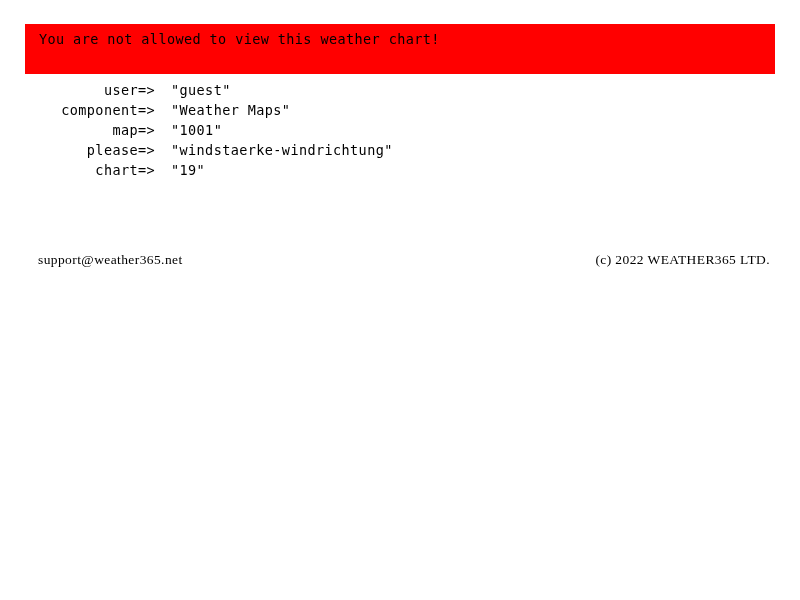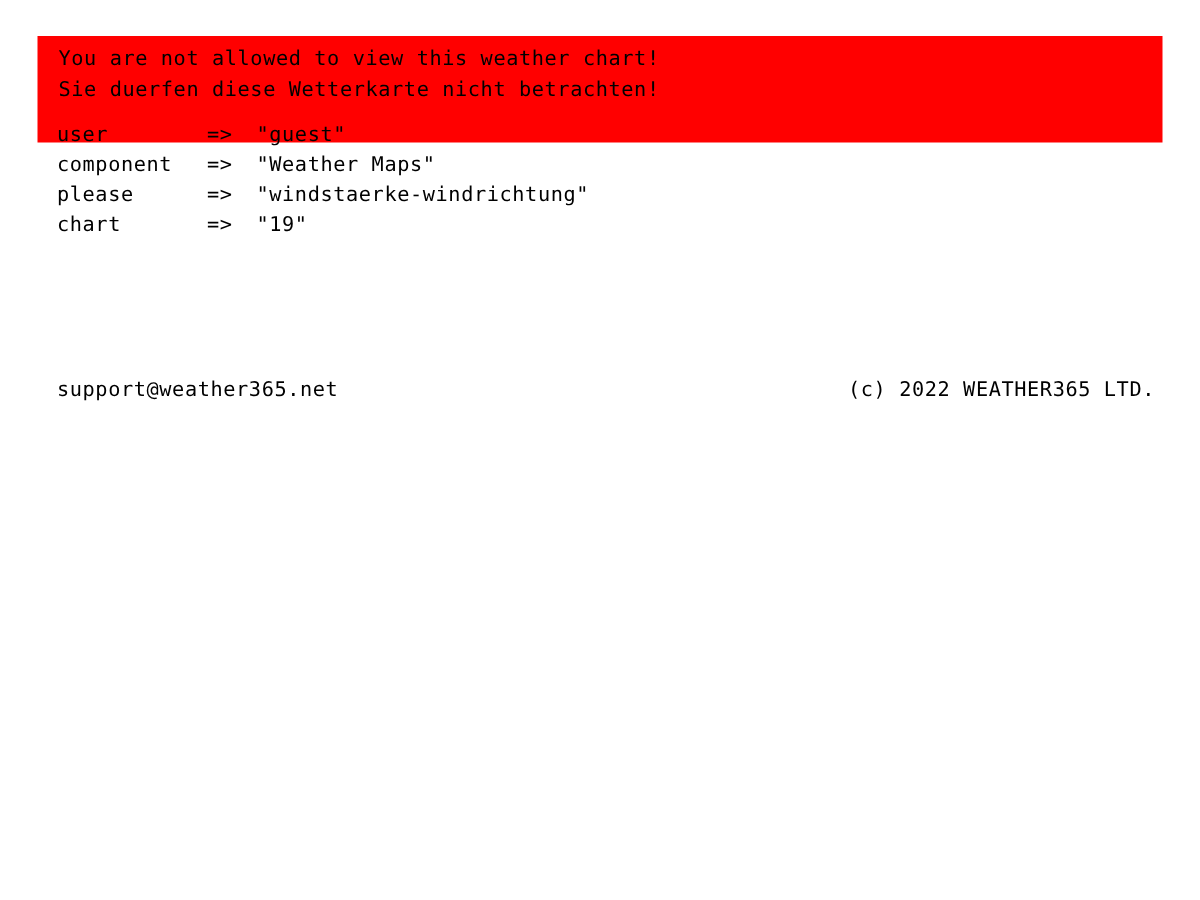--- a/index.html
+++ b/index.html
@@ -48,61 +48,67 @@
   }
   .params td {
     padding: 0;
     line-height: 20px;
     white-space: pre;
     letter-spacing: 0.4px;
     vertical-align: top;
   }
   .params td.key {
     width: 100px;
+    text-align: right;
   }
   .params td.arrow {
     width: 33px;
   }
   .footer {
     position: absolute;
     left: 38px;
     top: 250px;
     width: 732px;
     display: flex;
     justify-content: space-between;
     line-height: 20px;
     white-space: pre;
     letter-spacing: 0.4px;
+    font-family: Liberation Serif, serif;
   }
   a.mail {
     color: #000000;
     text-decoration: none;
   }
 </style>
 </head>
 <body>
 
 <div class="page">
 
   <div class="banner banner-error">
     <div class="banner-line">You are not allowed to view this weather chart!</div>
-    <div class="banner-line">Sie duerfen diese Wetterkarte nicht betrachten!</div>
   </div>
 
   <table class="params">
     <tbody>
       <tr>
         <td class="key">user</td>
         <td class="arrow">=&gt;</td>
         <td class="value">"guest"</td>
       </tr>
       <tr>
         <td class="key">component</td>
         <td class="arrow">=&gt;</td>
         <td class="value">"Weather Maps"</td>
+      </tr>
+      <tr>
+        <td class="key">map</td>
+        <td class="arrow">=&gt;</td>
+        <td class="value">"1001"</td>
       </tr>
       <tr>
         <td class="key">please</td>
         <td class="arrow">=&gt;</td>
         <td class="value">"windstaerke-windrichtung"</td>
       </tr>
       <tr>
         <td class="key">chart</td>
         <td class="arrow">=&gt;</td>
         <td class="value">"19"</td>

